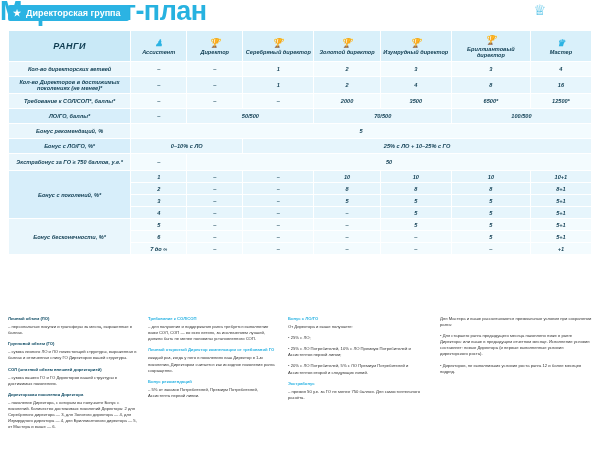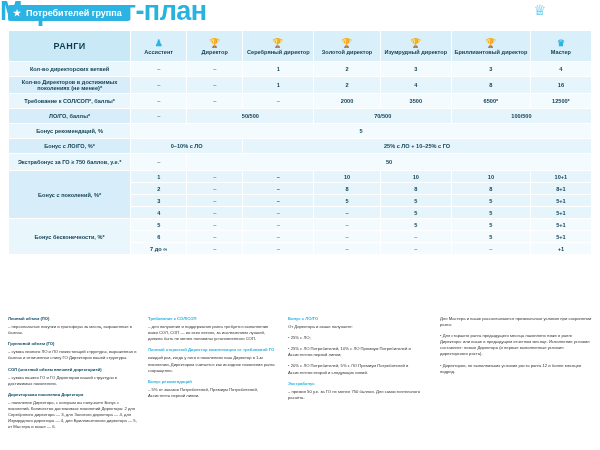--- a/index.html
+++ b/index.html
@@ -28,20 +28,21 @@
   }
   .crown{
     position:absolute;right:54px;top:2px;color:#27b2e0;font-size:14px;
   }
 
   
   table.grid{
     position:absolute;left:8px;top:30px;width:584px;
     border-collapse:collapse;table-layout:fixed;
     font-size:5.6px;
+    font-style:italic;
   }
   table.grid td,table.grid th{
     border:1px solid #ffffff;
     padding:1px 2px;
     text-align:center;
     vertical-align:middle;
     color:#0f3d52;
   }
   thead th{
     background:#d9f0fa;
@@ -79,21 +80,21 @@
 </style>
 </head>
 <body>
 
 <div class="page">
 
   <div class="hdr">
     <div class="hdr-title">Маркетинг-план</div>
     <div class="hdr-badge">
       <span class="star">★</span>
-      <span>Потребителей группа</span>
+      <span>Директорская группа</span>
     </div>
     <div class="crown">♕</div>
   </div>
 
   <table class="grid">
     <colgroup>
       <col style="width:96px">
         <col style="width:44px">
         <col style="width:44px">
         <col style="width:56px">

